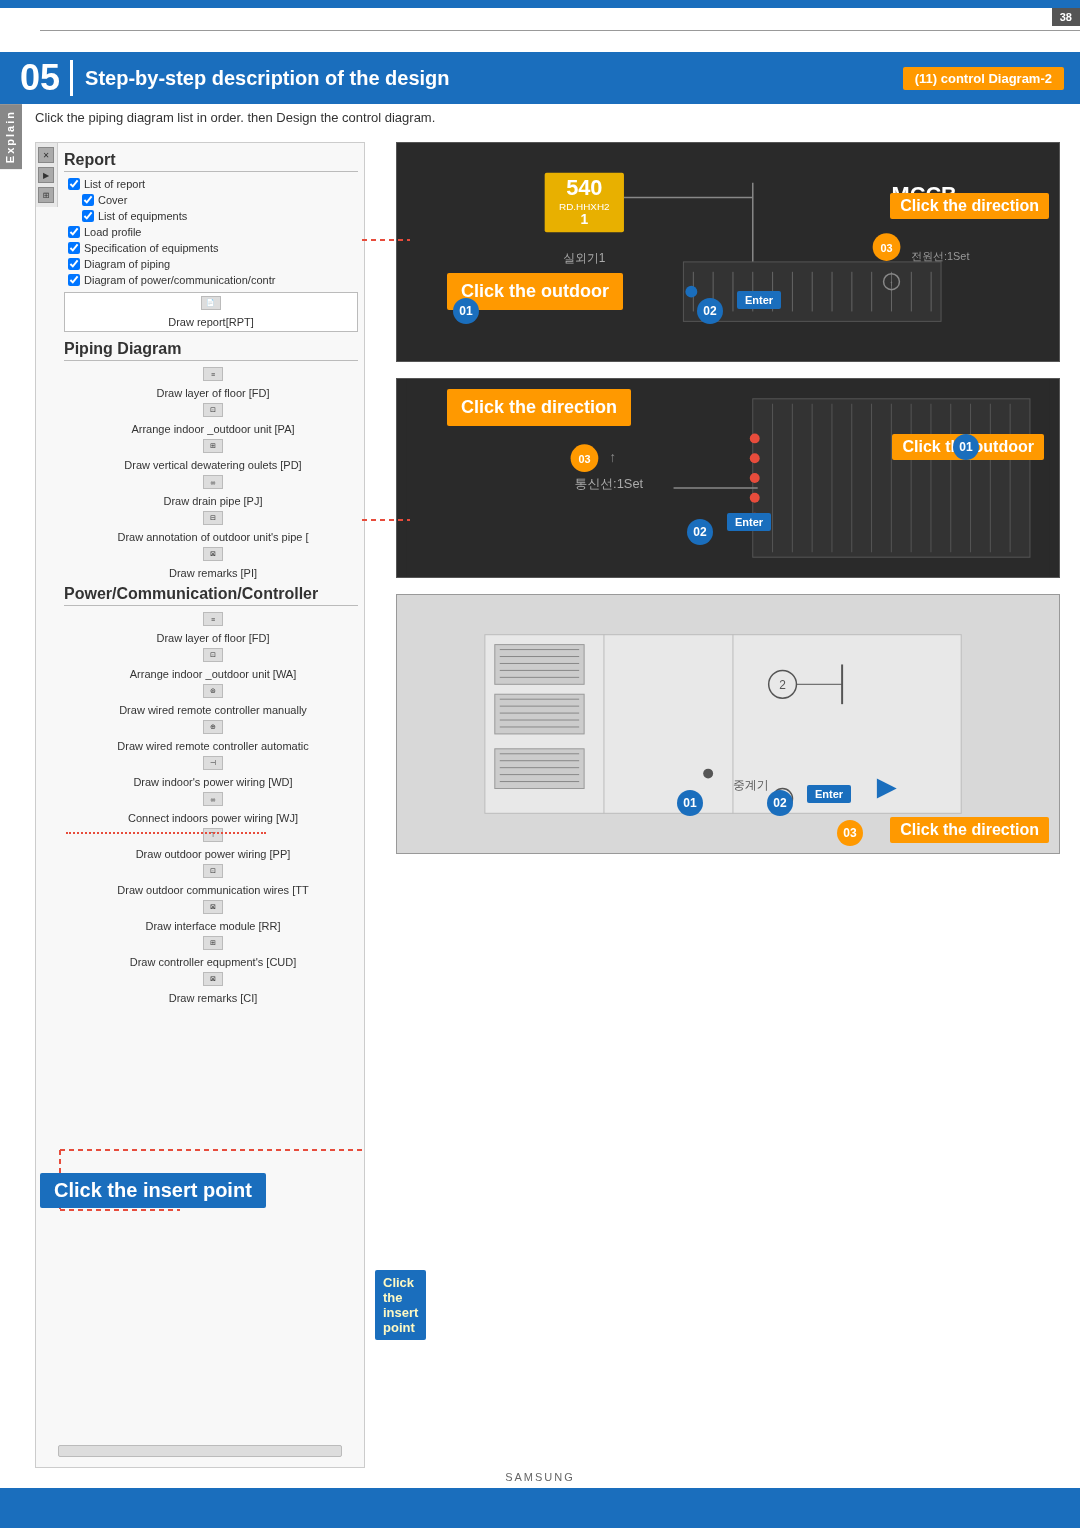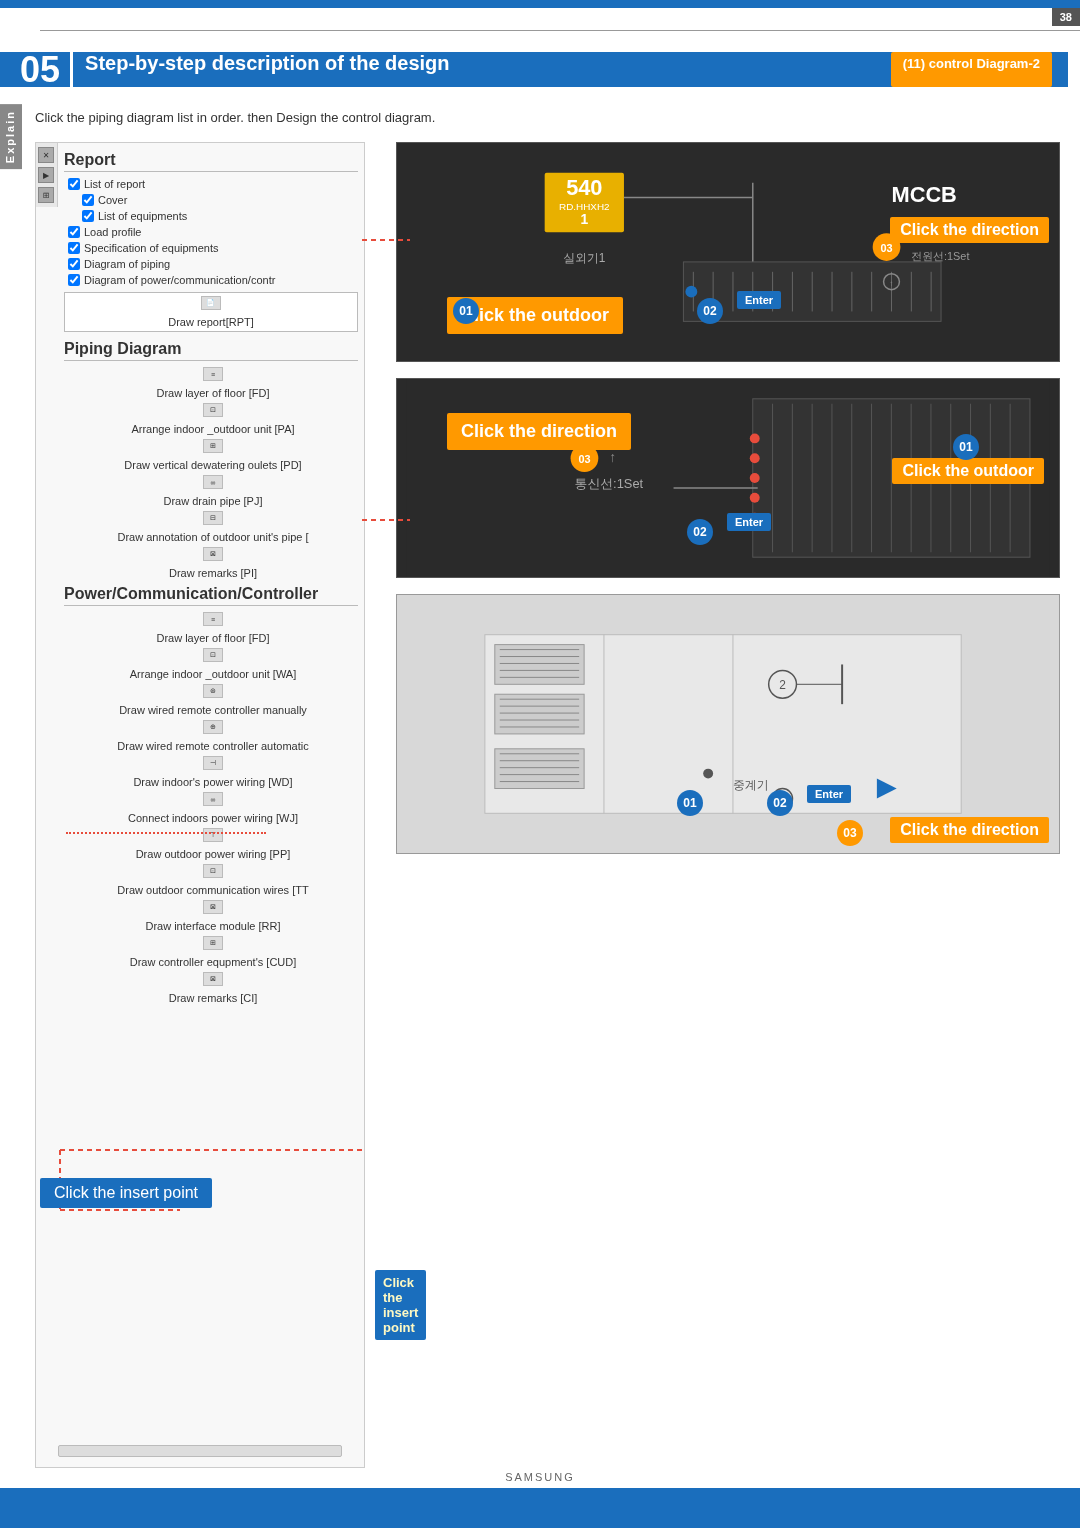--- a/index.html
+++ b/index.html
@@ -37,24 +37,25 @@
       font-size: 11px;
       color: #333;
       padding-left: 5px;
     }
 
     
     .blue-banner {
       position: absolute;
       top: 52px;
       left: 0;
-      right: 12px;
-      height: 35px;
+      right: 0;
+      height: 52px;
       background: #1a6ebd;
       display: flex;
+      align-items: center;
       padding-left: 20px;
     }
     .chapter-num {
       font-size: 36px;
       font-weight: bold;
       color: #fff;
       margin-right: 10px;
       line-height: 1;
     }
     .chapter-divider {
@@ -227,21 +228,20 @@
     
     .callout-orange {
       background: #f90;
       color: #fff;
       font-size: 13px;
       font-weight: bold;
       padding: 4px 10px;
       border-radius: 2px;
       position: absolute;
       white-space: nowrap;
-      margin-top: 24px;
     }
     .callout-blue {
       background: #1a6ebd;
       color: #fff;
       font-size: 11px;
       font-weight: bold;
       padding: 3px 8px;
       border-radius: 2px;
       position: absolute;
       white-space: nowrap;
@@ -654,21 +654,21 @@
     </div>
 
     <div style="position:absolute; left:-330px; bottom: -10px; display:flex; align-items:center; gap:8px;">
 
       <div style="position:absolute; left:0; bottom:30px; width:200px; border-top:2px dotted #e74c3c;"></div>
     </div>
   </div>
 
 </div>
 
-<div style="position:absolute; bottom:320px; left:40px; background:#1a6ebd; color:#fff; font-size:16px; font-weight:normal; padding:6px 14px; border-radius:2px; z-index:20;">
+<div style="position:absolute; bottom:320px; left:40px; background:#1a6ebd; color:#fff; font-size:20px; font-weight:bold; padding:6px 14px; border-radius:2px; z-index:20;">
   <span>Click the insert point</span>
 </div>
 
 <div style="position:absolute; bottom:188px; left:375px; color:#fef9c3; font-size:14px; font-weight:bold; background:#1a6ebd; padding:5px 8px; border-radius:2px; z-index:20;">
   <div style="font-size:13px; font-weight:bold;">Click<br>the<br>insert<br>point</div>
 </div>
 
 <svg style="position:absolute; top:0; left:0; width:1080px; height:1528px; pointer-events:none; z-index:5;">
 
   <line x1="362" y1="240" x2="410" y2="240" stroke="#e74c3c" stroke-width="2" stroke-dasharray="5,4"></line>

